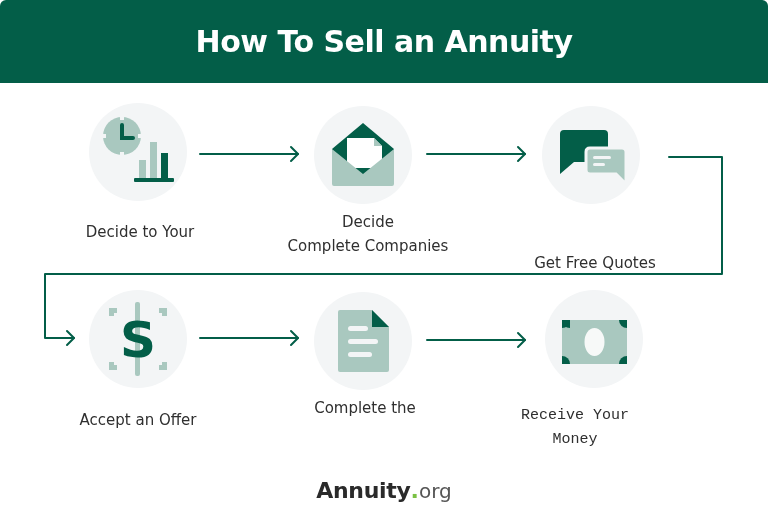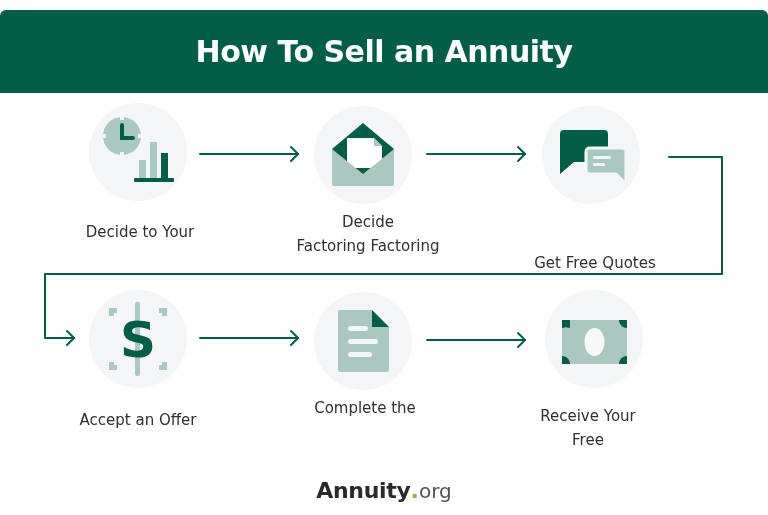--- a/index.html
+++ b/index.html
@@ -1,21 +1,21 @@
 <!DOCTYPE html>
 <html><head>
 <meta charset="utf-8">
 <style>
   * { box-sizing: border-box; margin: 0; padding: 0; }
   html, body { width: 768px; height: 515px; background: #ffffff; overflow: hidden; }
   body { position: relative; font-family: "DejaVu Sans", "Liberation Sans", sans-serif; color: #2d2d2d; }
   .header {
     position: absolute; left: 0; top: 0; width: 768px; height: 83px;
     background: #035e48; border-radius: 6px 6px 0 0;
-    display: flex; align-items: center; justify-content: center; margin-top: 10px;
+    display: flex; align-items: center; justify-content: center;
   }
   .header h1 {
     color: #ffffff; font-size: 30px; font-weight: bold; letter-spacing: -0.5px;
     font-family: "DejaVu Sans", sans-serif;
   }
   .circle {
     position: absolute; width: 98px; height: 98px; border-radius: 50%;
     background: #f3f5f6;
   }
   .circle svg { position: absolute; left: 0; top: 0; width: 98px; height: 98px; }
@@ -89,21 +89,21 @@
 <div class="circle" style="left:314px; top:106px;">
   <svg viewBox="0 0 98 98">
     <polygon points="18,43 49,17 80,43 80,78 18,78" fill="#035e48"></polygon>
     <polygon points="33,32 60,32 68,40 68,62 33,62" fill="#ffffff"></polygon>
     <polygon points="60,32 68,40 60,40" fill="#a9c8bf"></polygon>
     <path d="M18,43 L49,68 L80,43 L80,78 Q80,80 78,80 L20,80 Q18,80 18,78 Z" fill="#a9c8bf"></path>
   </svg>
 </div>
 <div class="label" style="left:268px; top:210px;">
   <div>Decide</div>
-  <div>Factoring Factoring</div>
+  <div>Complete Companies</div>
 </div>
 
 <div class="circle" style="left:542px; top:106px;">
   <svg viewBox="0 0 98 98">
     <path d="M18,28 Q18,24 22,24 L62,24 Q66,24 66,28 L66,52 Q66,56 62,56 L32,56 L18,68 Z" fill="#035e48"></path>
     <path d="M44,46 Q44,42 48,42 L80,42 Q84,42 84,46 L84,64 Q84,68 84,68 L84,78 L74,68 L48,68 Q44,68 44,64 Z" fill="#a9c8bf" stroke="#f3f5f6" stroke-width="3"></path>
     <rect x="51" y="50" width="18" height="3" rx="1.5" fill="#f3f5f6"></rect>
     <rect x="51" y="57" width="12" height="3" rx="1.5" fill="#f3f5f6"></rect>
   </svg>
 </div>
@@ -144,20 +144,20 @@
   <svg viewBox="0 0 98 98">
     <rect x="17" y="30" width="65" height="44" fill="#a9c8bf"></rect>
     <path d="M17,30 h8 a8,8 0 0 1 -8,8 z" fill="#035e48"></path>
     <path d="M82,30 h-8 a8,8 0 0 0 8,8 z" fill="#035e48"></path>
     <path d="M17,74 h8 a8,8 0 0 0 -8,-8 z" fill="#035e48"></path>
     <path d="M82,74 h-8 a8,8 0 0 1 8,-8 z" fill="#035e48"></path>
     <path d="M17,30 m0,0 a8,8 0 0 0 8,8 v-8 z" fill="#035e48"></path>
     <ellipse cx="49.5" cy="52" rx="10" ry="14" fill="#f7f9f8"></ellipse>
   </svg>
 </div>
-<div class="label" style="left:488px; top:404px;">
+<div class="label" style="left:475px; top:404px;font-family:Liberation Mono, monospace;">
   <div>Receive Your</div>
-  <div>Free</div>
+  <div>Money</div>
 </div>
 
 <div class="logo">
   <span class="brand">Annuity</span><span class="dot">.</span><span class="tld">org</span>
 </div>
 
 </body></html>

